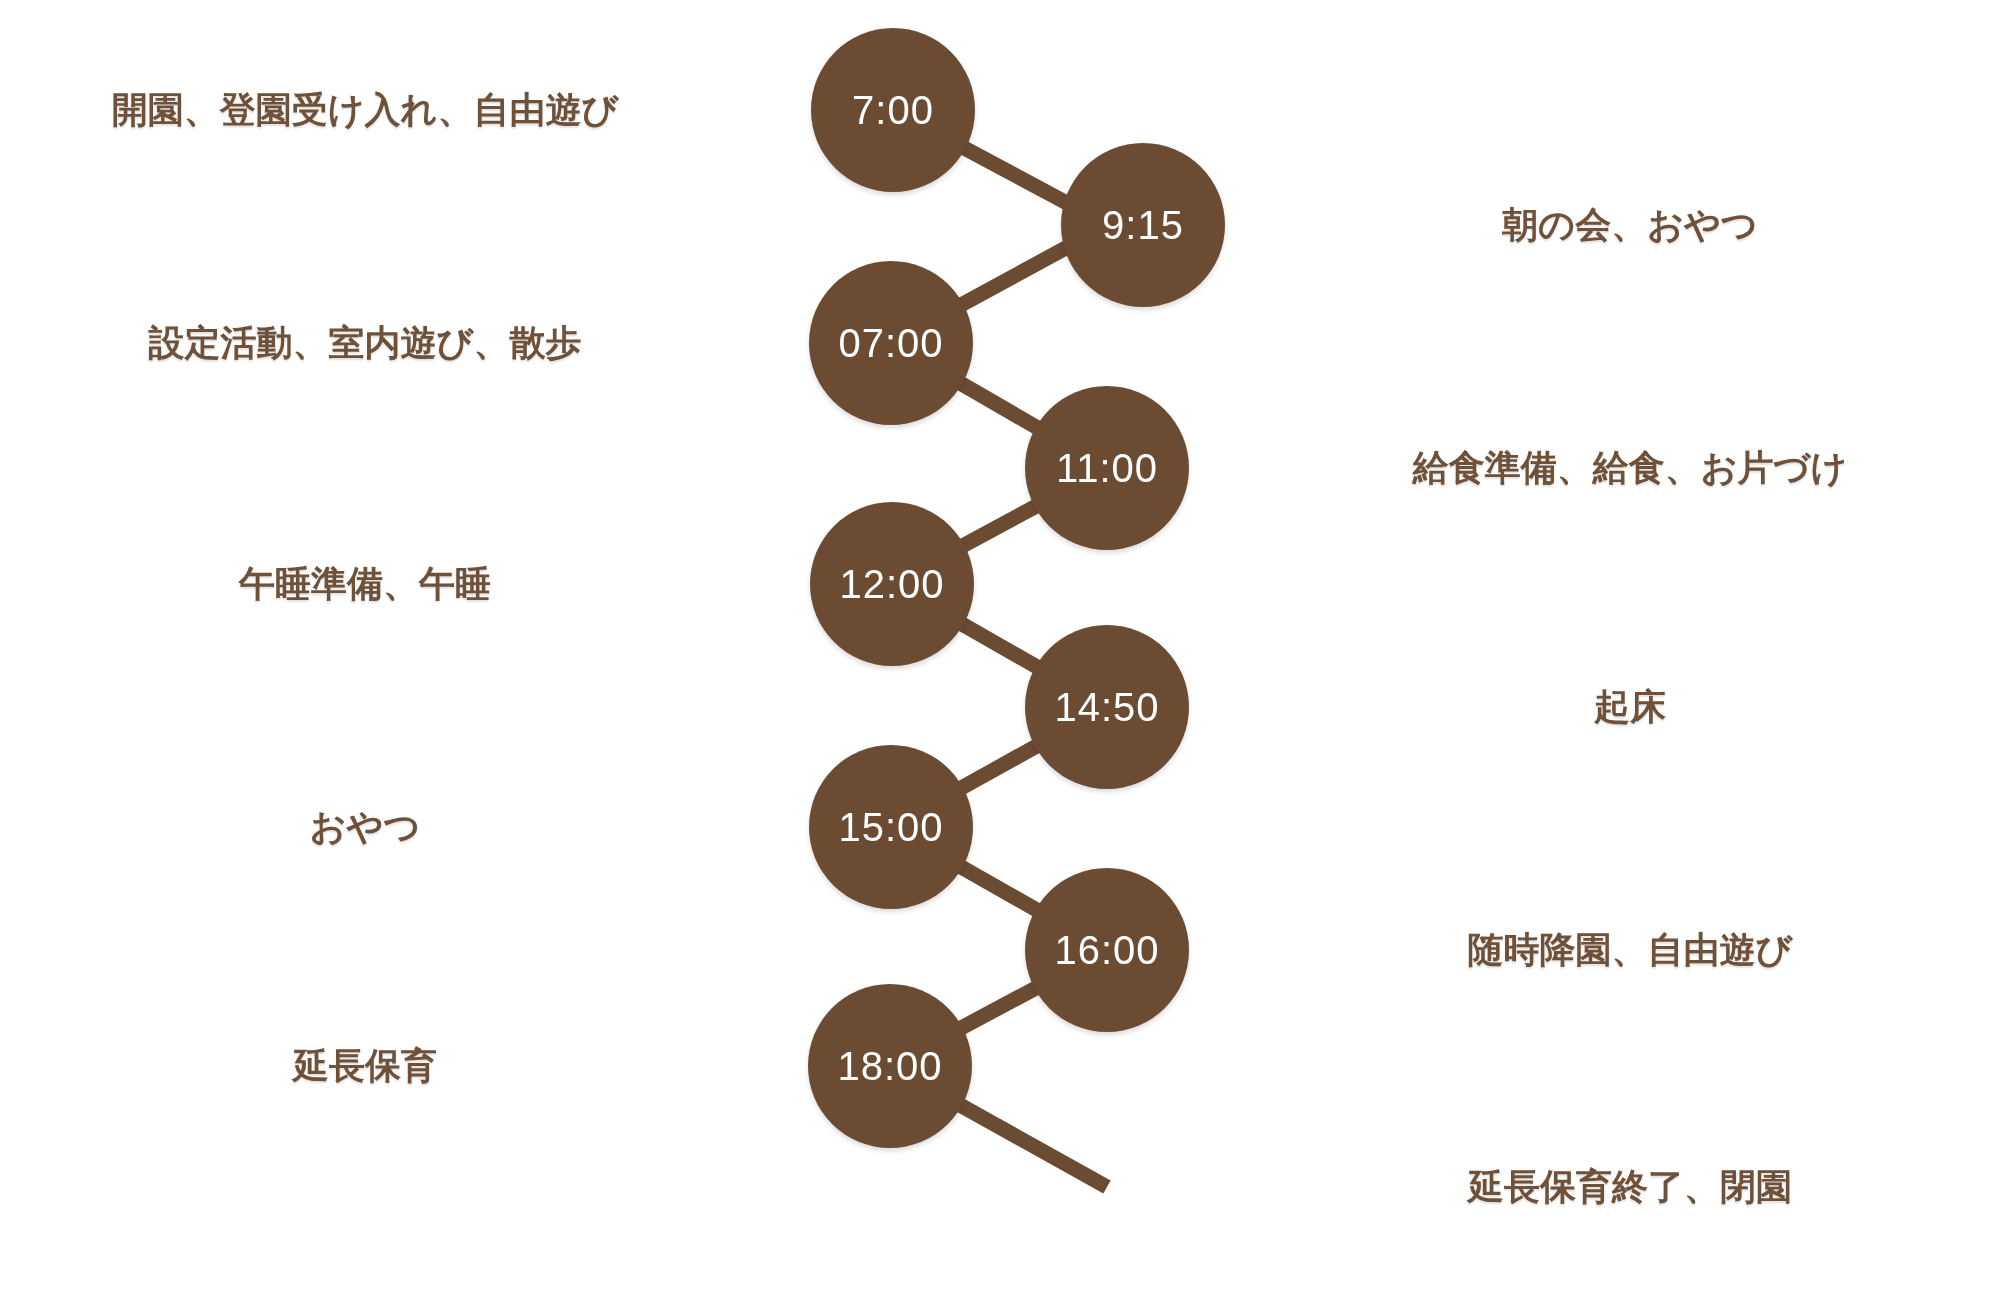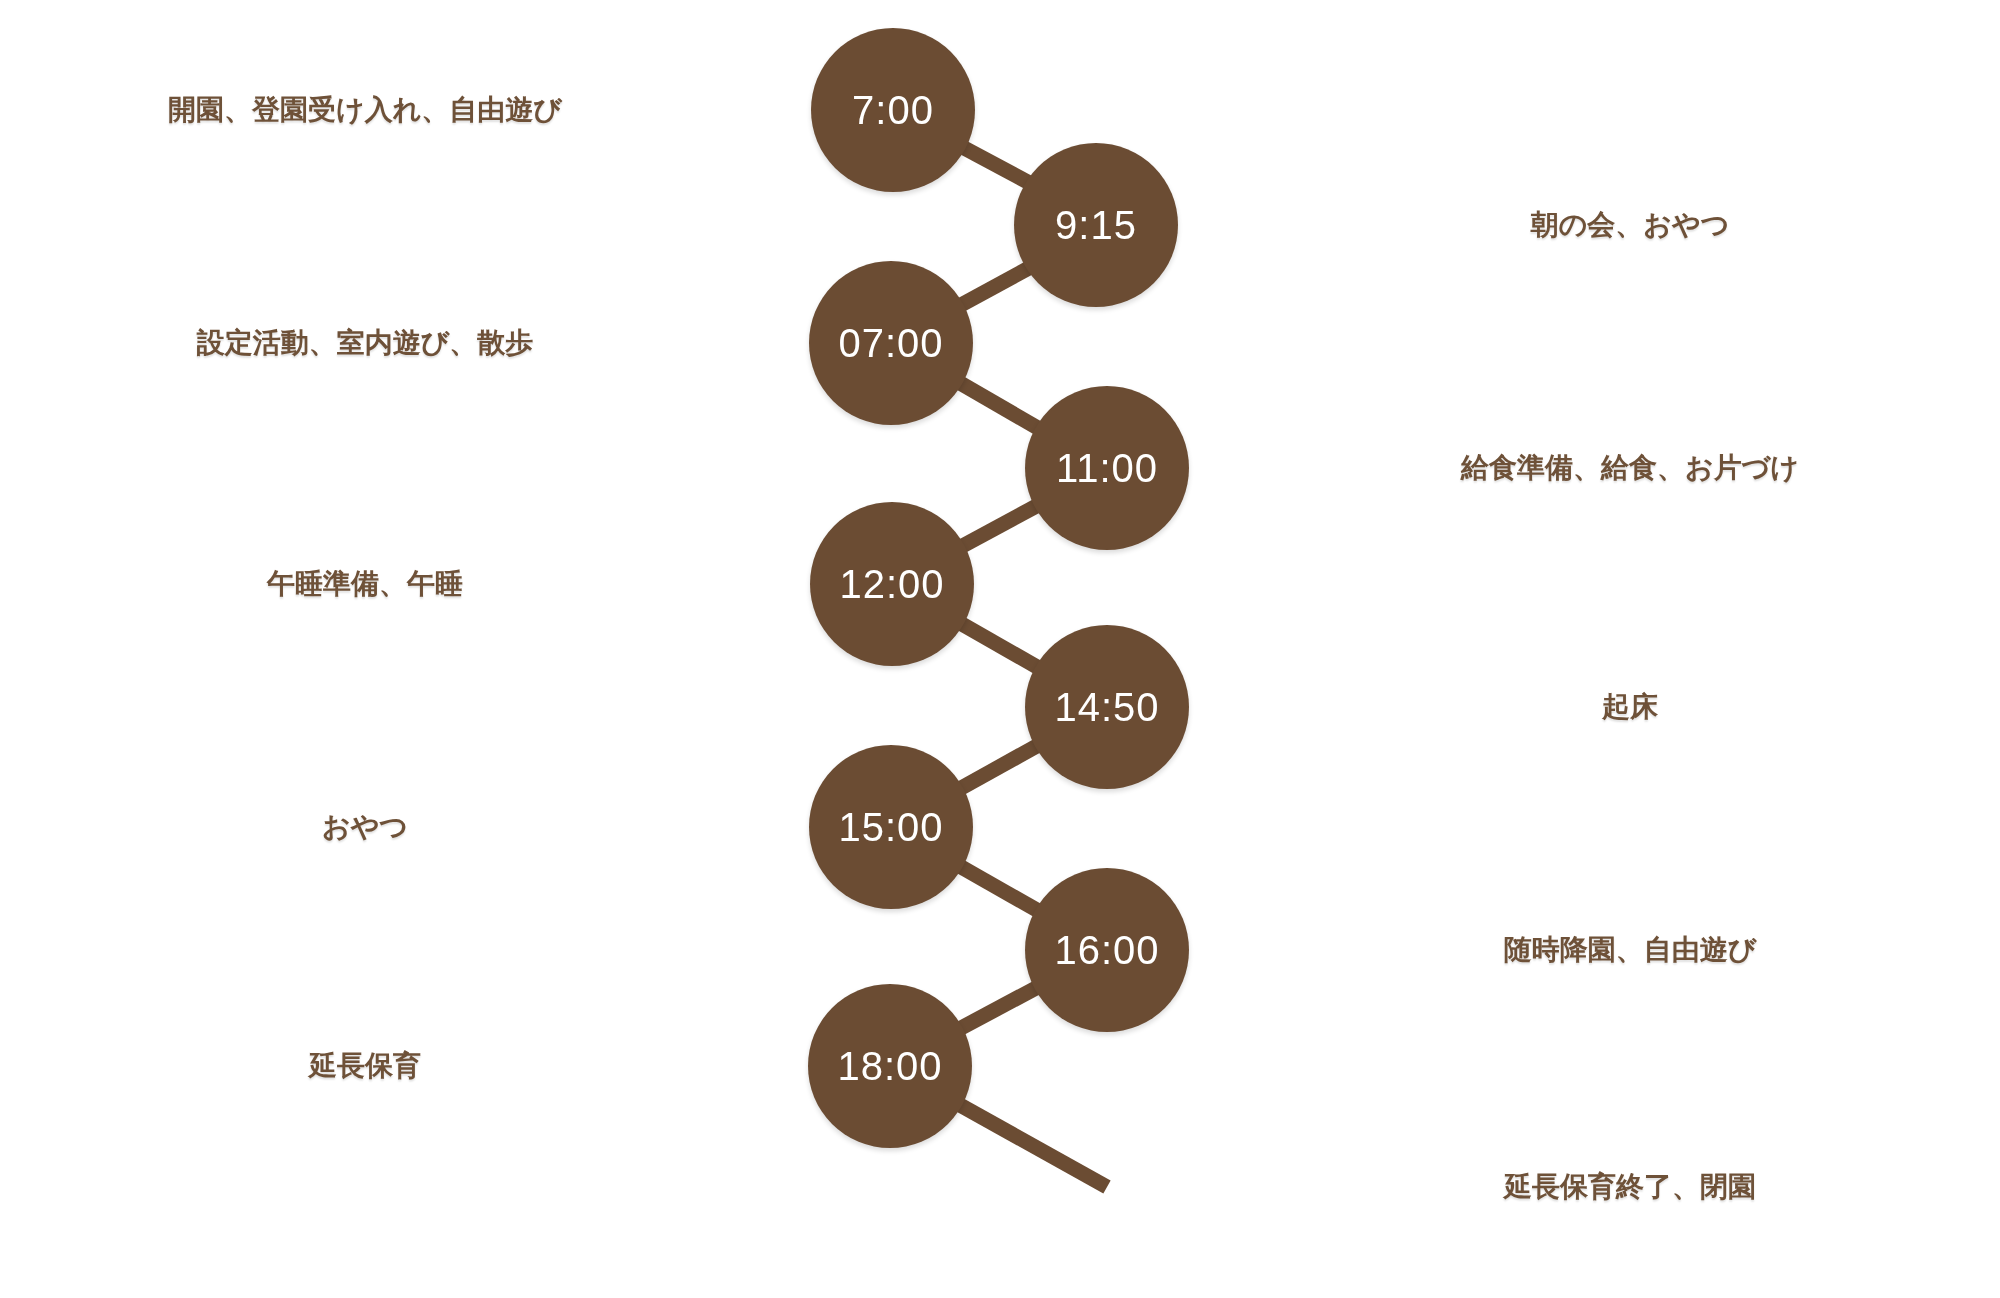--- a/index.html
+++ b/index.html
@@ -33,21 +33,21 @@
     font-size: 40px;
     font-weight: 400;
     letter-spacing: 1px;
     box-shadow: 0 3px 5px rgba(0,0,0,0.14);
   }
   .activity-label {
     position: absolute;
     transform: translate(-50%, -50%);
     color: var(--label-color, #6e5138);
     font-weight: 700;
-    font-size: 28px;
+    font-size: 36px;
     white-space: nowrap;
     text-shadow: 0 2px 2px rgba(0,0,0,0.12);
   }
 </style>
 </head>
 <body>
 
 <div class="canvas">
   <svg class="connectors" viewBox="0 0 2000 1298">
       <line x1="893" y1="110" x2="1108" y2="225" stroke="#6b4c33" stroke-width="15"></line>
@@ -55,21 +55,21 @@
       <line x1="891" y1="343" x2="1107" y2="468" stroke="#6b4c33" stroke-width="15"></line>
       <line x1="1107" y1="468" x2="892" y2="584" stroke="#6b4c33" stroke-width="15"></line>
       <line x1="892" y1="584" x2="1107" y2="707" stroke="#6b4c33" stroke-width="15"></line>
       <line x1="1107" y1="707" x2="891" y2="827" stroke="#6b4c33" stroke-width="15"></line>
       <line x1="891" y1="827" x2="1107" y2="950" stroke="#6b4c33" stroke-width="15"></line>
       <line x1="1107" y1="950" x2="890" y2="1066" stroke="#6b4c33" stroke-width="15"></line>
       <line x1="890" y1="1066" x2="1107" y2="1187" stroke="#6b4c33" stroke-width="15"></line>
     </svg>
 <div class="node" style="left: 811px; top: 28px; width: 164px; height: 164px;">7:00</div>
     <div class="activity-label" style="left: 365px; top: 110px;">開園、登園受け入れ、自由遊び</div>
-    <div class="node" style="left: 1014px; top: 143px; width: 164px; height: 164px;">9:15</div>
+    <div class="node" style="left: 1061px; top: 143px; width: 164px; height: 164px;">9:15</div>
     <div class="activity-label" style="left: 1630px; top: 225px;">朝の会、おやつ</div>
     <div class="node" style="left: 809px; top: 261px; width: 164px; height: 164px;">07:00</div>
     <div class="activity-label" style="left: 365px; top: 343px;">設定活動、室内遊び、散歩</div>
     <div class="node" style="left: 1025px; top: 386px; width: 164px; height: 164px;">11:00</div>
     <div class="activity-label" style="left: 1630px; top: 468px;">給食準備、給食、お片づけ</div>
     <div class="node" style="left: 810px; top: 502px; width: 164px; height: 164px;">12:00</div>
     <div class="activity-label" style="left: 365px; top: 584px;">午睡準備、午睡</div>
     <div class="node" style="left: 1025px; top: 625px; width: 164px; height: 164px;">14:50</div>
     <div class="activity-label" style="left: 1630px; top: 707px;">起床</div>
     <div class="node" style="left: 809px; top: 745px; width: 164px; height: 164px;">15:00</div>

